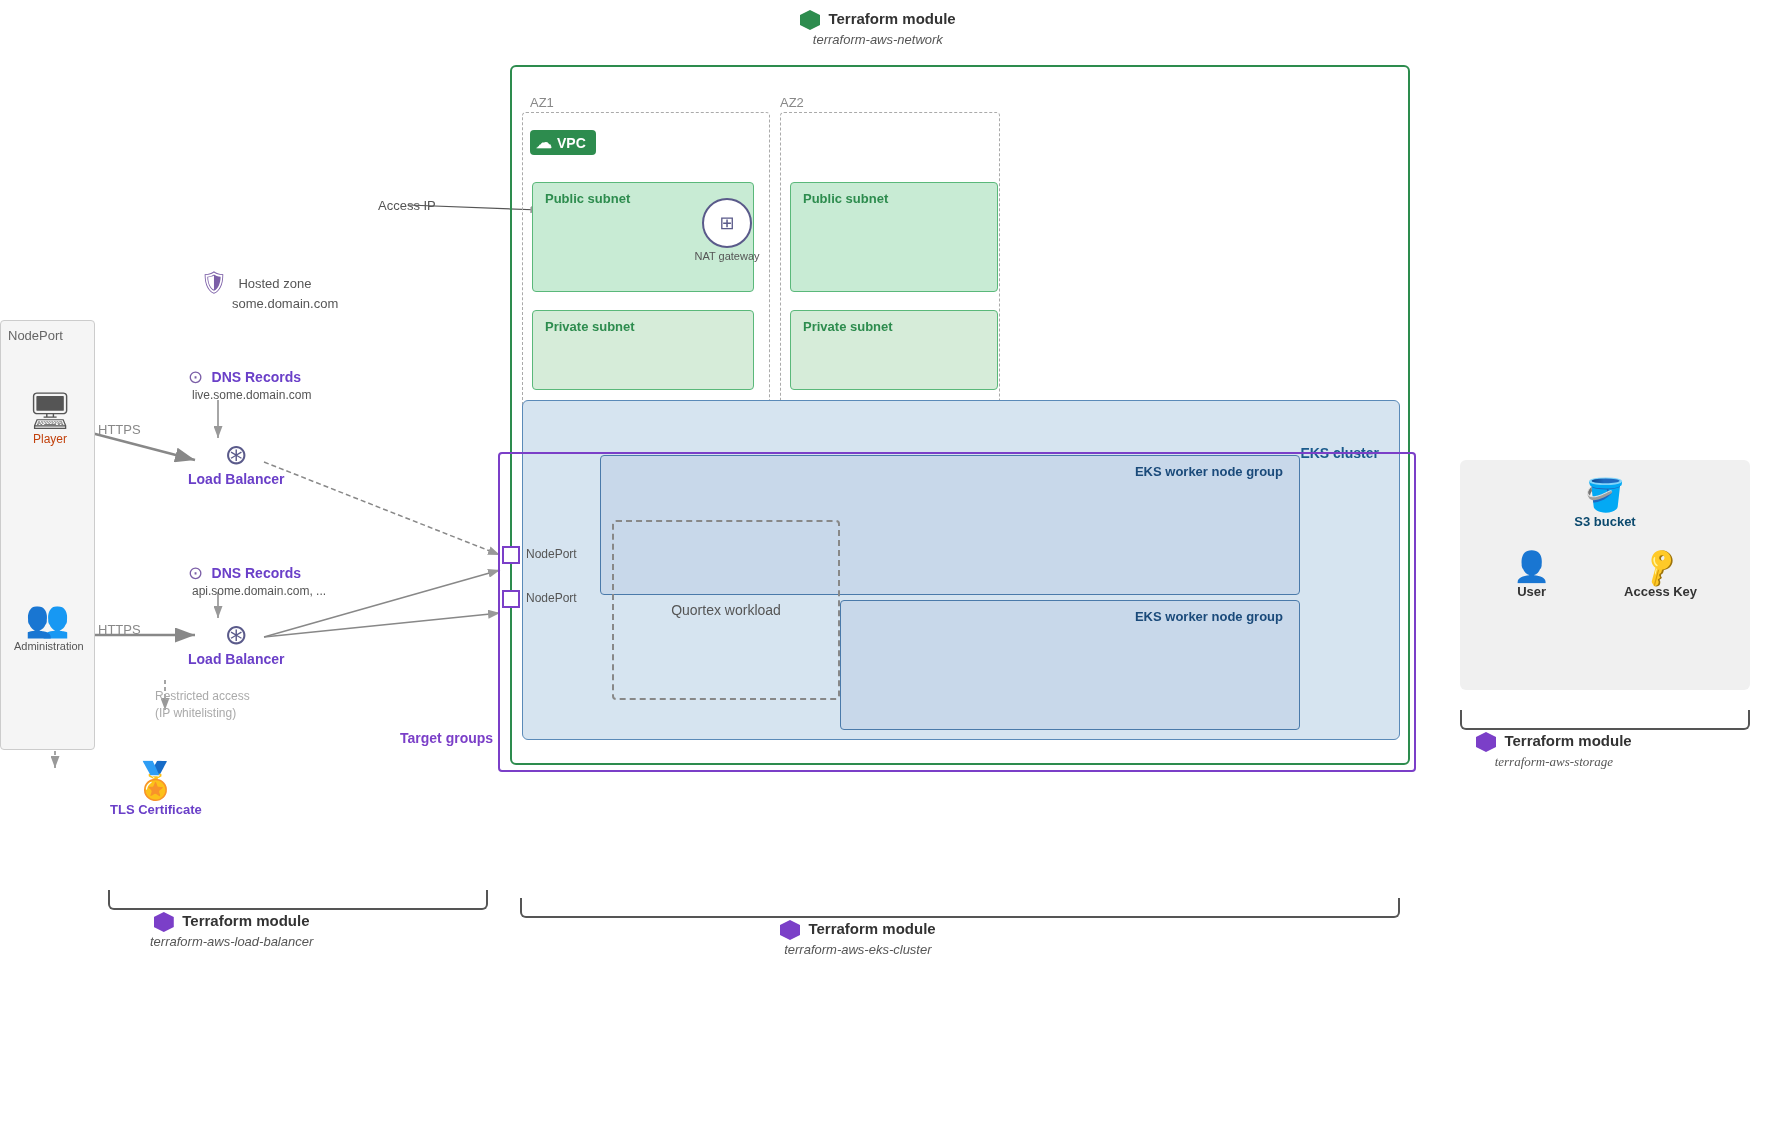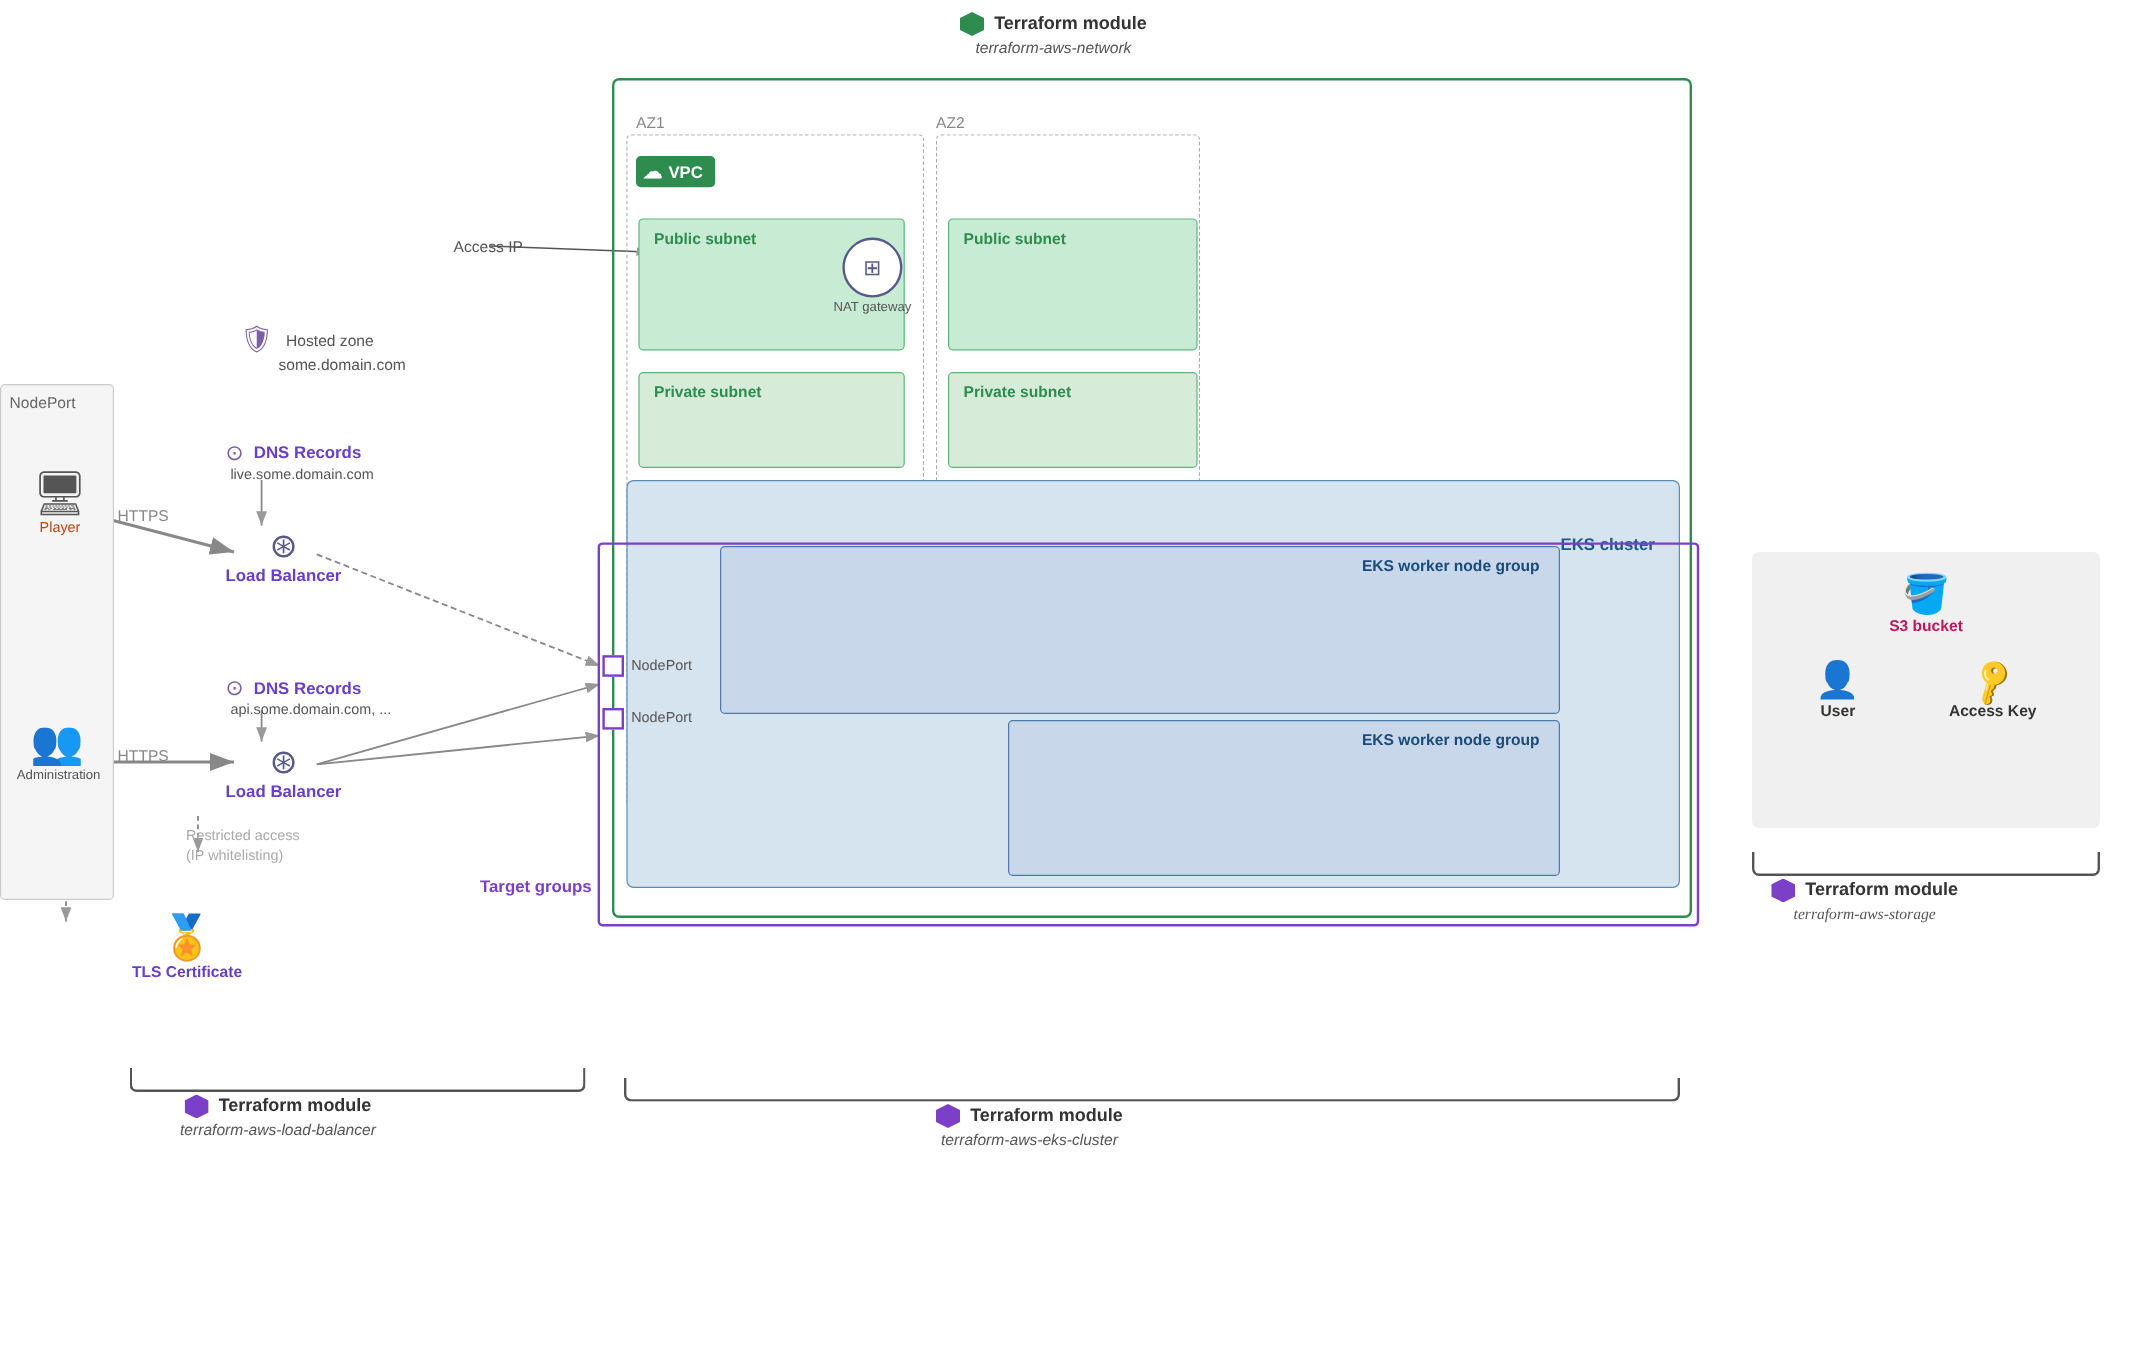--- a/index.html
+++ b/index.html
@@ -272,41 +272,44 @@
   <div style="position:absolute; left:498px; top:452px; width:918px; height:320px; border:2px solid #7b3fc8; border-radius:4px;"></div>
 
   <div style="position:absolute; left:600px; top:455px; width:700px; height:140px; background:#c8d8ea; border:1.5px solid #4a7aaa; border-radius:4px;">
     <span style="position:absolute; top:8px; right:16px; font-size:13px; font-weight:bold; color:#1a4a7a;">EKS worker node group</span>
   </div>
 
   <div style="position:absolute; left:840px; top:600px; width:460px; height:130px; background:#c8d8ea; border:1.5px solid #4a7aaa; border-radius:4px;">
     <span style="position:absolute; top:8px; right:16px; font-size:13px; font-weight:bold; color:#1a4a7a;">EKS worker node group</span>
   </div>
 
+  <div style="position:absolute; left:612px; top:520px; width:228px; height:180px; border:2px dashed #888; border-radius:4px; background:transparent;">
+    <span style="position:absolute; top:50%; left:50%; transform:translate(-50%,-50%); font-size:14px; color:#555; white-space:nowrap;">Quortex workload</span>
+  </div>
 
   <div style="position:absolute; left:502px; top:546px; width:18px; height:18px; border:2px solid #7b3fc8; background:#fff;"></div>
   <div style="position:absolute; left:526px; top:547px; font-size:12px; color:#555;">NodePort</div>
 
   <div style="position:absolute; left:502px; top:590px; width:18px; height:18px; border:2px solid #7b3fc8; background:#fff;"></div>
   <div style="position:absolute; left:526px; top:591px; font-size:12px; color:#555;">NodePort</div>
 
   <div style="position:absolute; left:400px; top:730px; font-size:14px; font-weight:bold; color:#7b3fc8;">Target groups</div>
 
   <div style="position:absolute; left:520px; top:898px; width:880px; height:20px; border-bottom:2px solid #555; border-left:2px solid #555; border-right:2px solid #555; border-radius:0 0 6px 6px;"></div>
   <div style="position:absolute; left:780px; top:920px; text-align:center;">
     <span class="tf-purple-icon"></span>
     <span style="font-size:15px; font-weight:bold; color:#333;">Terraform module</span>
     <div style="font-size:13px; color:#555; font-style:italic; margin-top:2px;">terraform-aws-eks-cluster</div>
   </div>
 
   <div style="position:absolute; left:1460px; top:460px; width:290px; height:230px; background:#f0f0f0; border-radius:6px; padding:16px;">
 
     <div style="text-align:center; margin-bottom:20px;">
       <div style="font-size:32px;">🪣</div>
-      <div style="font-size:13px; font-weight:bold; color:#be185d;">S3 bucket</div>
+      <div style="font-size:13px; font-weight:bold; color:#0c4a6e;">S3 bucket</div>
     </div>
 
     <div style="display:flex; justify-content:space-around; align-items:flex-end;">
       <div style="text-align:center;">
         <div style="font-size:30px; color:#555;">👤</div>
         <div style="font-size:13px; font-weight:bold; color:#333;">User</div>
       </div>
       <div style="text-align:center;">
         <div style="font-size:28px; color:#555; transform:rotate(-30deg); display:inline-block;">🔑</div>
         <div style="font-size:13px; font-weight:bold; color:#333;">Access Key</div>

